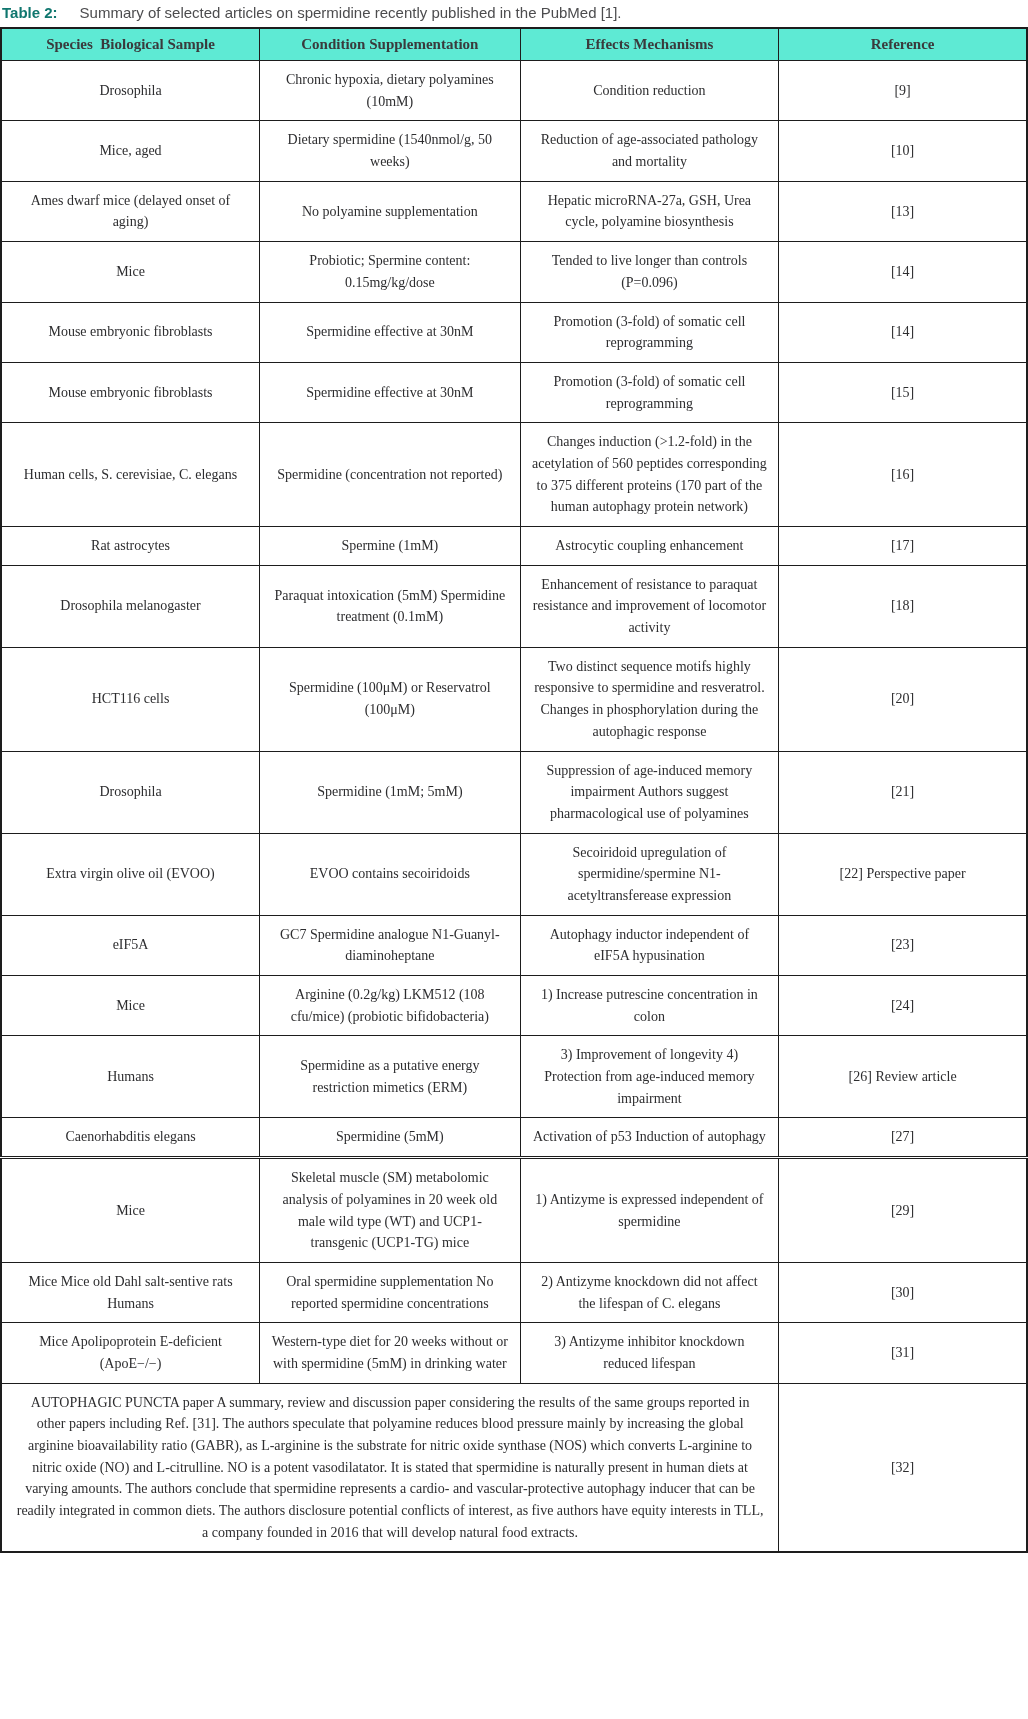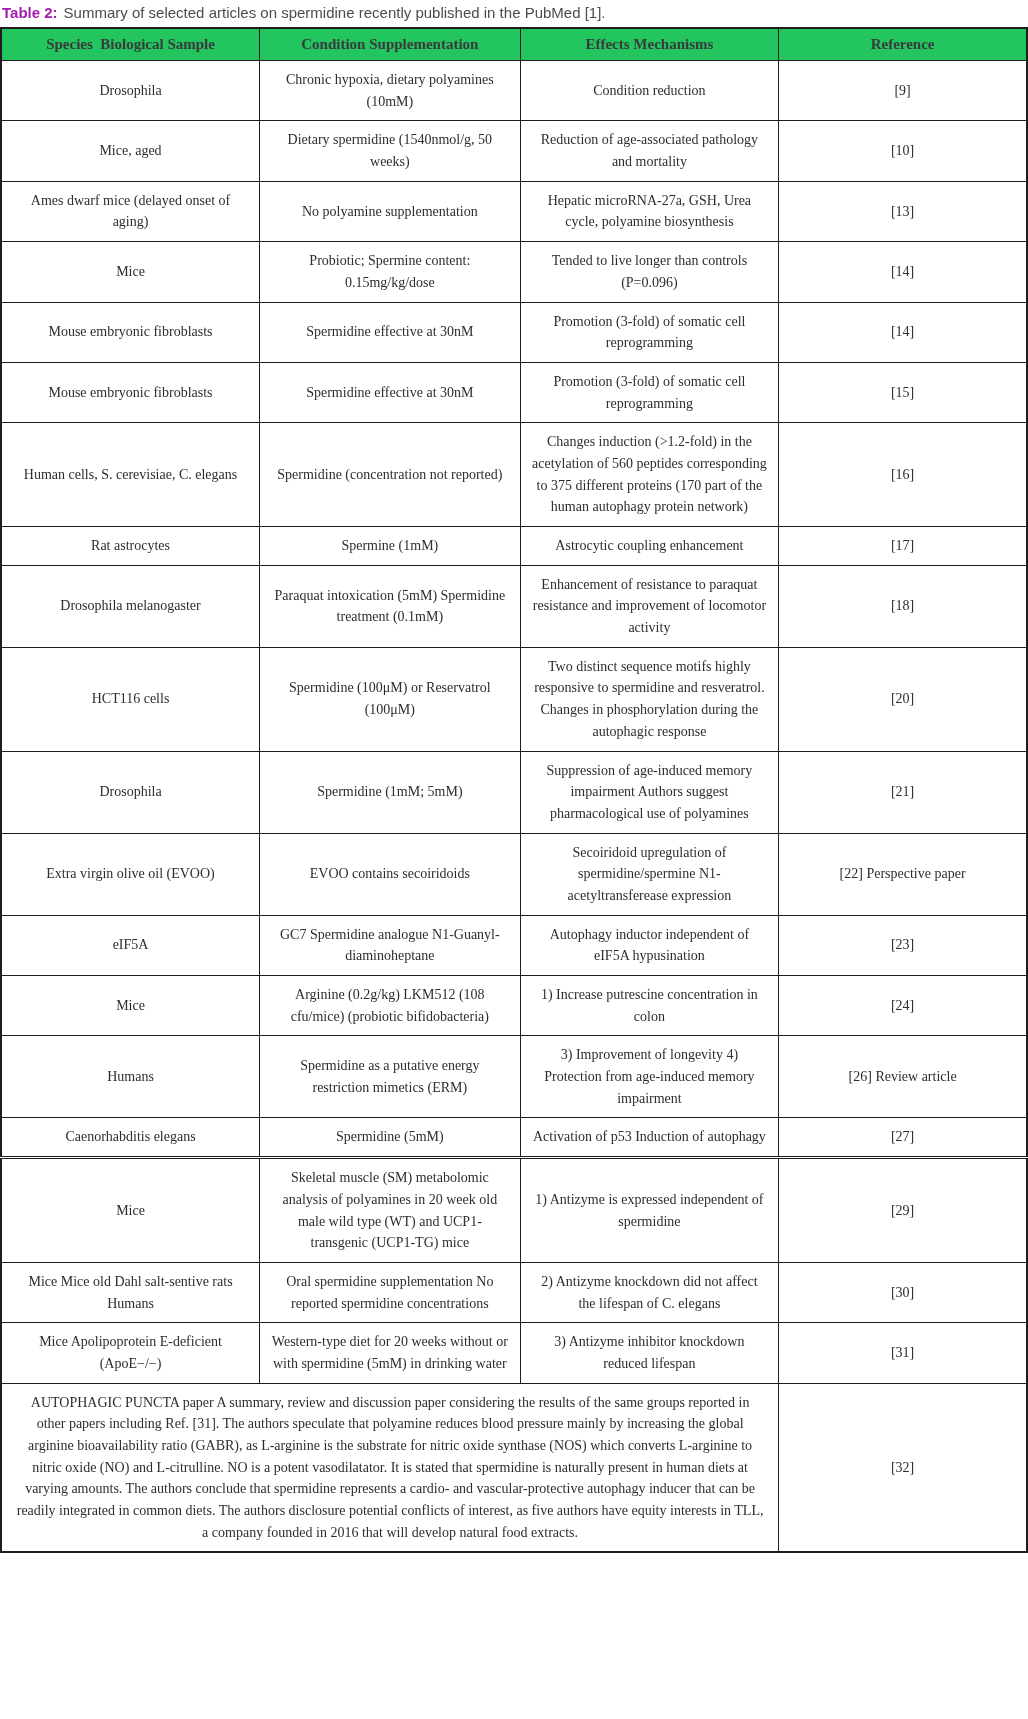--- a/index.html
+++ b/index.html
@@ -8,38 +8,38 @@
     background: #ffffff;
     font-family: "Liberation Sans", sans-serif;
   }
   .caption {
     margin: 0;
     padding: 4px 2px 6px 2px;
     font-size: 15px;
     color: #4c4c4e;
   }
   .caption-label {
-    color: #a21caf;
+    color: #0f766e;
     font-weight: bold;
   }
-  .caption-text { margin-left: 6px; }
+  .caption-text { margin-left: 22px; }
   table.articles {
     width: 1028px;
     border-collapse: collapse;
     table-layout: fixed;
     border: 2px solid #1d1d1d;
     font-family: "Liberation Serif", serif;
     color: #2d2d2f;
   }
   table.articles col.c1 { width: 25.2%; }
   table.articles col.c2 { width: 25.4%; }
   table.articles col.c3 { width: 25.2%; }
   table.articles col.c4 { width: 24.2%; }
   table.articles th {
-    background: #22c55e;
+    background: #5eead4;
     border: 1px solid #1d1d1d;
     font-size: 15px;
     font-weight: bold;
     color: #3a3a3c;
     padding: 7px 4px;
     text-align: center;
     white-space: pre-wrap;
   }
   table.articles td {
     border: 1px solid #1d1d1d;

